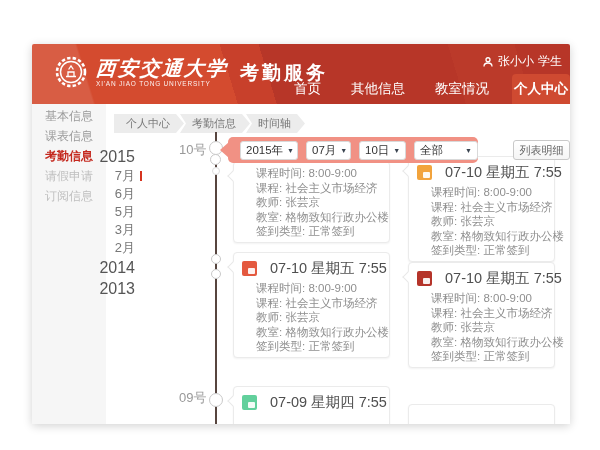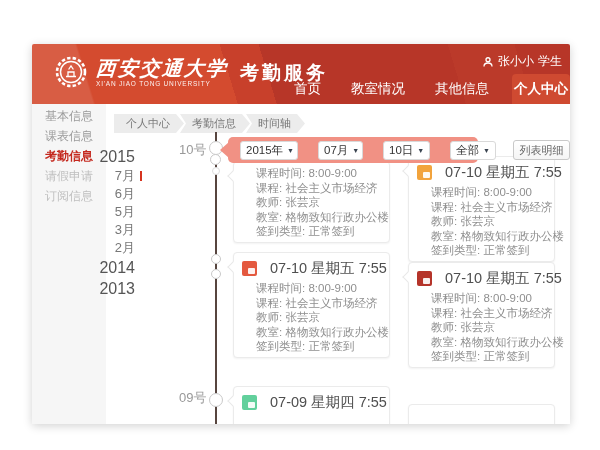--- a/index.html
+++ b/index.html
@@ -67,21 +67,21 @@
   .d1 { left:177px; top:37px;  width:14px; height:14px; }
   .d2 { left:178px; top:50px;  width:11px; height:11px; }
   .d3 { left:180px; top:63px;  width:8px;  height:8px; border-color:#ddd; }
   .d4 { left:179px; top:150px; width:10px; height:10px; }
   .d5 { left:179px; top:165px; width:10px; height:10px; }
   .d6 { left:177px; top:289px; width:14px; height:14px; }
 
   
   .filter-bar { position:absolute; left:196px; top:33px; width:250px; height:26px;
     background:#f19184; border-radius:5px; z-index:6; display:flex; align-items:center;
-    padding-left:12px; gap:20px; }
+    padding-left:12px; gap:8px; }
   .filter-arrow { position:absolute; left:-8px; top:5px; width:0; height:0;
     border-top:8px solid transparent; border-bottom:8px solid transparent;
     border-right:9px solid #f19184; }
   .dd { height:19px; background:#fff; border:1px solid #d9d9d9; border-radius:3px;
     display:flex; align-items:center; justify-content:space-between; padding:0 5px;
     font-size:11.5px; color:#333; cursor:pointer; white-space:nowrap; }
   .dd .caret { font-size:7px; color:#3a4450; margin-left:4px; }
   .dd-year { width:58px; } .dd-month { width:45px; } .dd-day { width:47px; } .dd-type { width:66px; }
 
   .btn-list { position:absolute; left:481px; top:36px; width:57px; height:20px; z-index:6;
@@ -131,22 +131,22 @@
       <div class="user-info">
         <svg viewBox="0 0 24 24" fill="none" stroke="#fff" stroke-width="2.6">
           <circle cx="12" cy="7.5" r="4"></circle>
             <path d="M4 21c0-4.5 4-7 8-7s8 2.5 8 7"></path>
         </svg>
         <span>张小小</span>
         <span>学生</span>
       </div>
       <div class="nav">
         <div class="nav-item">首页</div>
+        <div class="nav-item">其他信息</div>
         <div class="nav-item">教室情况</div>
-        <div class="nav-item">其他信息</div>
         <div class="nav-item nav-tab">个人中心</div>
       </div>
     </div>
 
     <div class="content">
 
       <div class="sidebar">
         <div class="side-item">基本信息</div>
         <div class="side-item">课表信息</div>
         <div class="side-item active">考勤信息</div>

